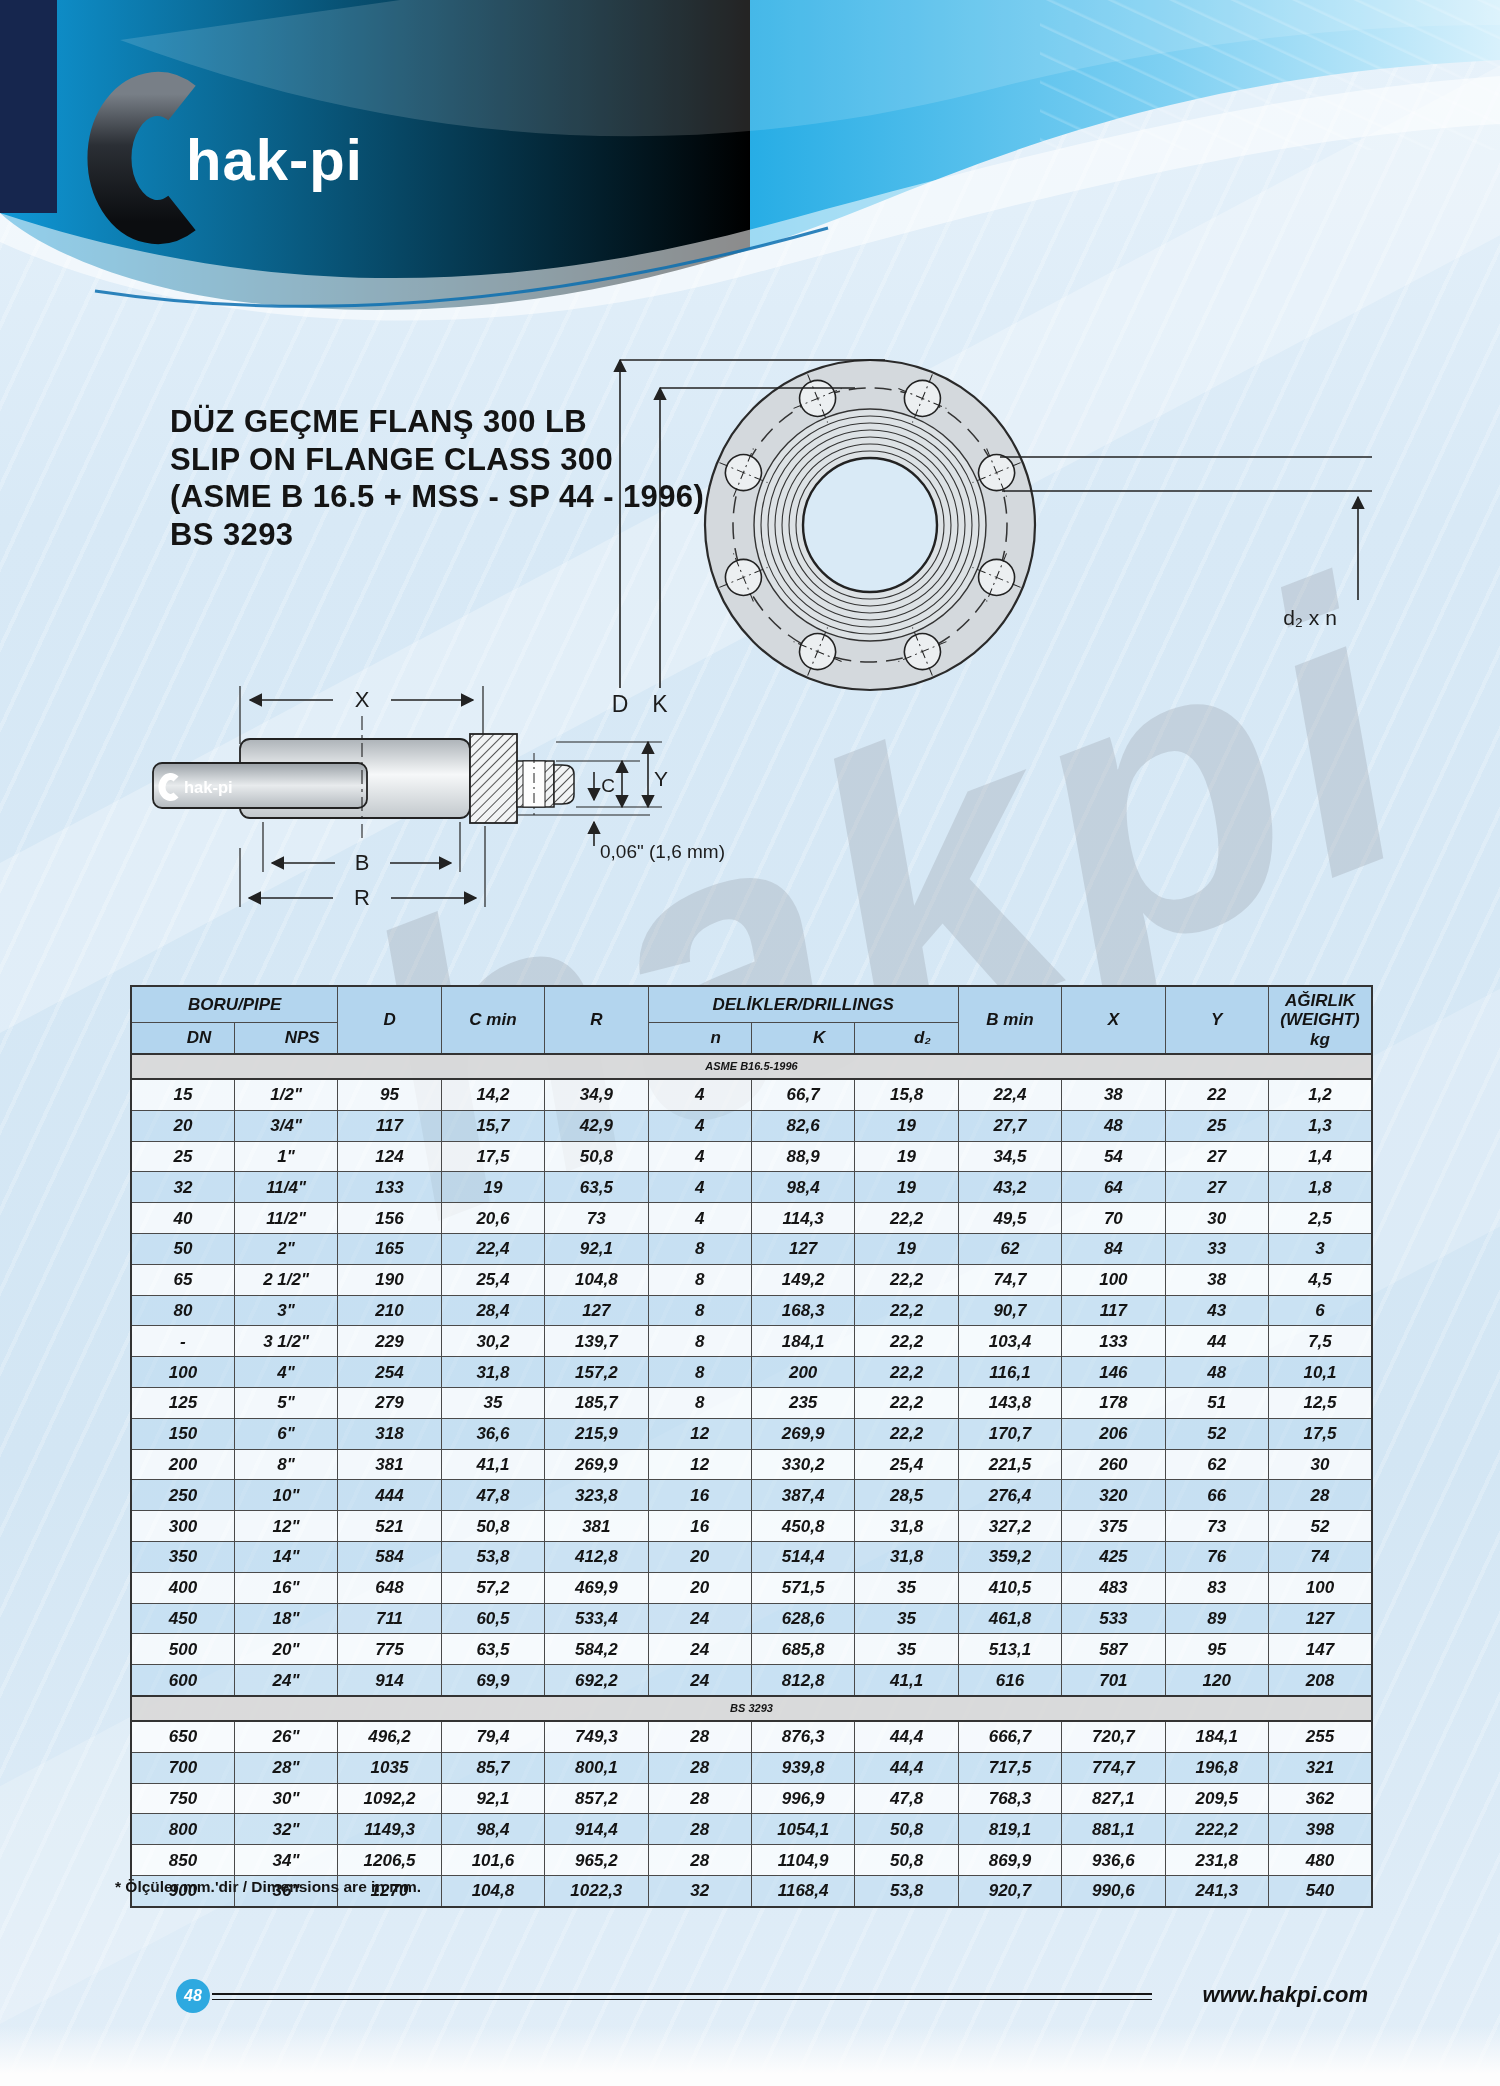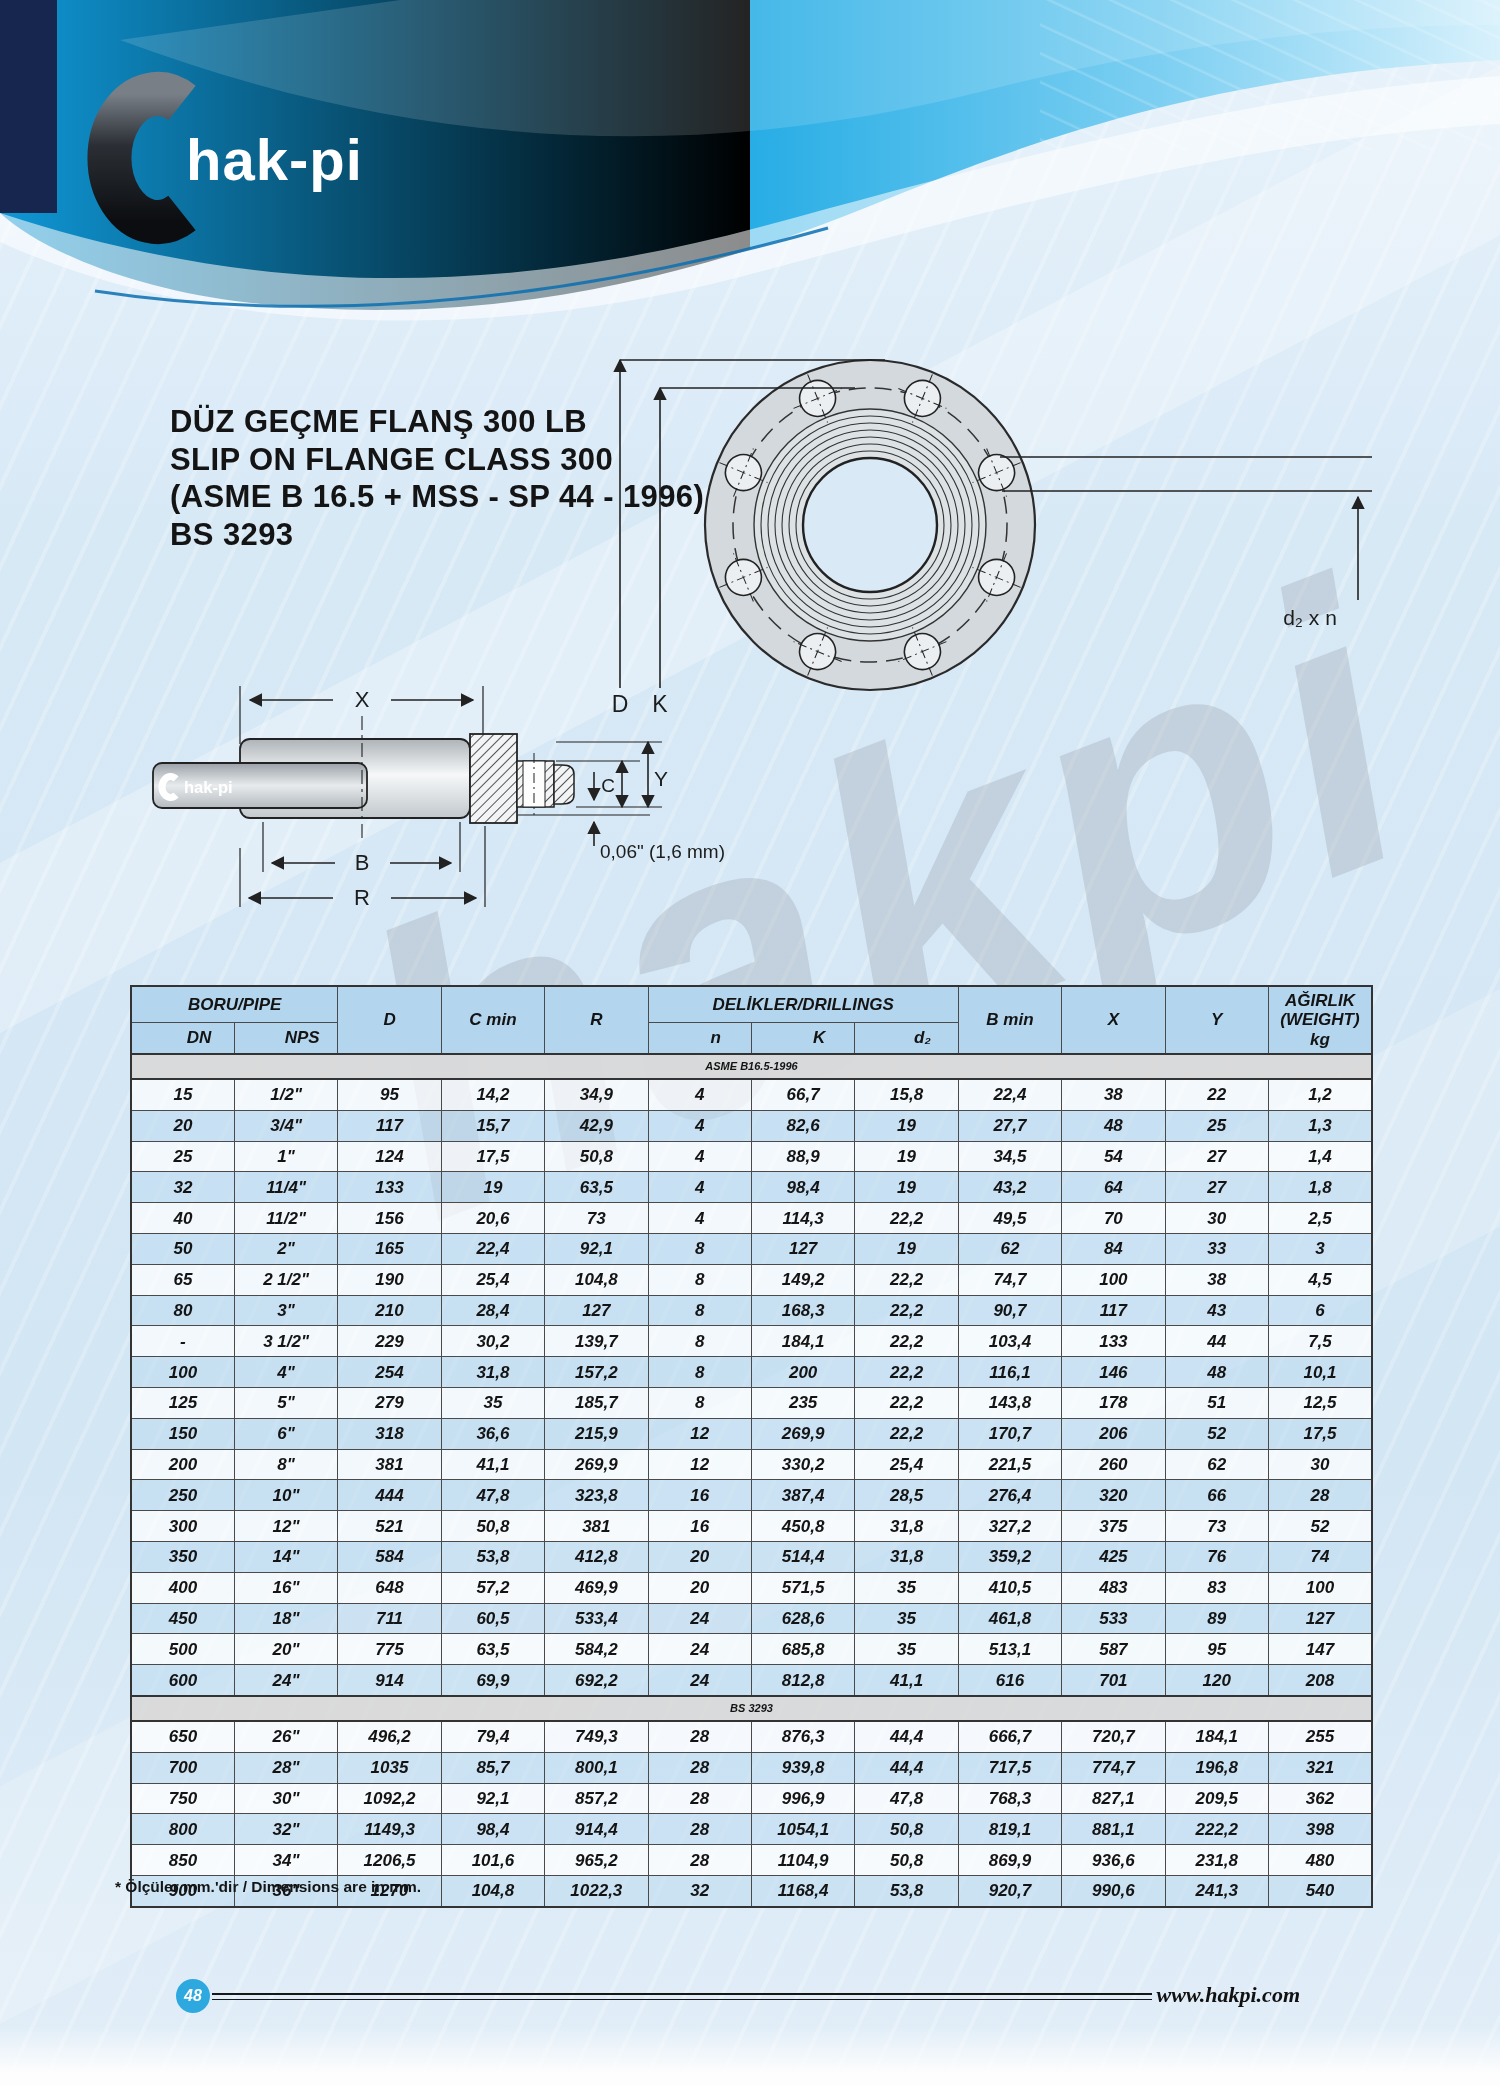--- a/index.html
+++ b/index.html
@@ -39,22 +39,22 @@
   tr.r-odd td{background:rgba(255,255,255,.72);}
   tr.r-even td{background:rgba(188,218,240,.55);}
   tbody td{height:29.8px;font-size:17px;line-height:1;}
   .footnote{position:absolute;left:115px;top:1878px;z-index:3;
     font-size:15.5px;font-weight:bold;color:#141414;}
   .footer-line{position:absolute;left:212px;top:1993px;width:940px;height:4px;z-index:3;
     border-top:2px solid #161616;border-bottom:1.5px solid #161616;}
   .page-badge{position:absolute;left:176px;top:1979px;width:34px;height:34px;z-index:4;
     border-radius:50%;background:#2ea9e0;color:#fff;font-weight:bold;font-style:italic;font-size:16px;
     display:flex;align-items:center;justify-content:center;}
-  .website{position:absolute;left:1100px;top:1982px;width:200px;z-index:3;text-align:right;
-    font-size:22px;font-weight:bold;font-style:italic;color:#111;font-family:Liberation Serif, serif;}
+  .website{position:absolute;left:1168px;top:1982px;width:200px;z-index:3;text-align:right;
+    font-size:22px;font-weight:bold;font-style:italic;color:#111;}
   .bottom-fade{position:absolute;left:0;bottom:0;width:1500px;height:60px;z-index:1;
     background:linear-gradient(180deg,rgba(255,255,255,0),#fdfdfd 80%);}
 </style>
 </head>
 <body>
 
 <div class="page">
 
   <div class="bg-stripes"></div>
   <div class="band1"></div>

